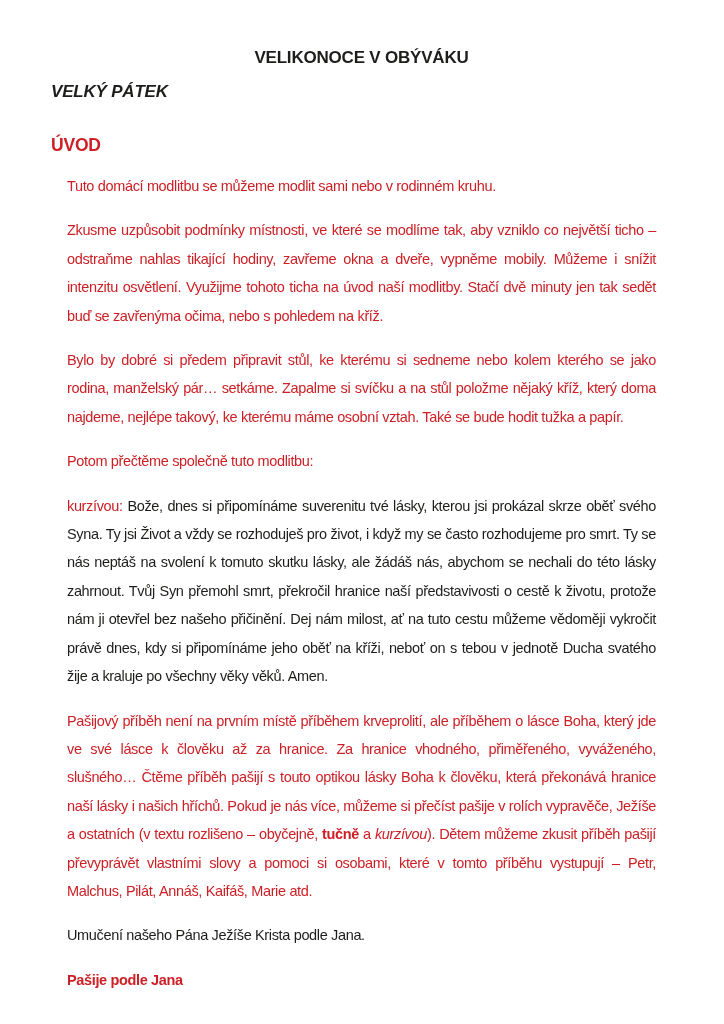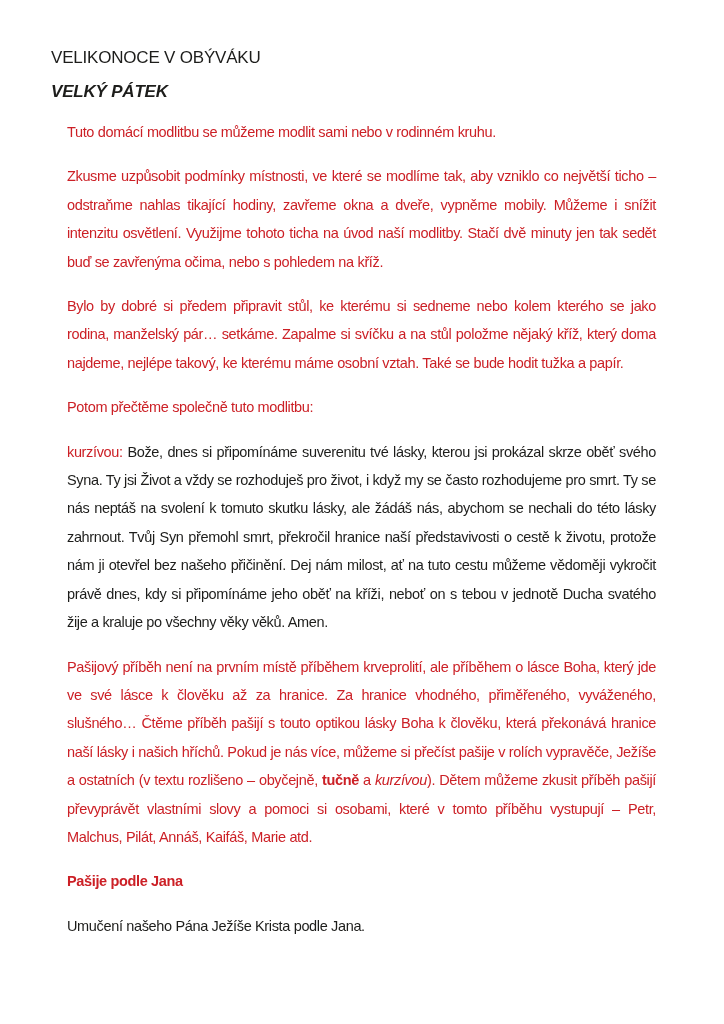--- a/index.html
+++ b/index.html
@@ -12,23 +12,24 @@
     font-family: "Liberation Sans", sans-serif;
   }
   .page {
     width: 724px;
     height: 1024px;
     padding: 0 52px 0 51px;
     color: var(--ink, #1d1d1b);
   }
   .doc-title {
     margin: 47px 0 0 0;
+    text-align: center;
     font-size: 17px;
     line-height: 21px;
-    font-weight: 400;
+    font-weight: 700;
     letter-spacing: -0.2px;
     color: var(--ink, #1d1d1b);
   }
   .doc-subtitle {
     margin: 13px 0 0 0;
     text-align: left;
     font-size: 17px;
     line-height: 21px;
     font-weight: 700;
     font-style: italic;
@@ -57,29 +58,30 @@
   .bold { font-weight: 700; }
 </style>
 </head>
 <body style="background: rgb(255, 255, 255);">
 
 <div class="page">
 
   <h1 class="doc-title">VELIKONOCE V OBÝVÁKU</h1>
   <h2 class="doc-subtitle">VELKÝ PÁTEK</h2>
 
+  <h3 class="section-heading">ÚVOD</h3>
 
   <p class="body red">Tuto domácí modlitbu se můžeme modlit sami nebo v rodinném kruhu.</p>
   <p class="body red justify">Zkusme uzpůsobit podmínky místnosti, ve které se modlíme tak, aby vzniklo co největší ticho – odstraňme nahlas tikající hodiny, zavřeme okna a dveře, vypněme mobily. Můžeme i snížit intenzitu osvětlení. Využijme tohoto ticha na úvod naší modlitby. Stačí dvě minuty jen tak sedět buď se zavřenýma očima, nebo s pohledem na kříž.</p>
   <p class="body red justify">Bylo by dobré si předem připravit stůl, ke kterému si sedneme nebo kolem kterého se jako rodina, manželský pár… setkáme. Zapalme si svíčku a na stůl položme nějaký kříž, který doma najdeme, nejlépe takový, ke kterému máme osobní vztah. Také se bude hodit tužka a papír.</p>
   <p class="body red spaced-lg">Potom přečtěme společně tuto modlitbu:</p>
 
   <p class="body black justify spaced"><span class="red">kurzívou:</span>
 <span>Bože, dnes si připomínáme suverenitu tvé lásky, kterou jsi prokázal skrze oběť svého Syna. Ty jsi Život a vždy se rozhoduješ pro život, i když my se často rozhodujeme pro smrt. Ty se nás neptáš na svolení k tomuto skutku lásky, ale žádáš nás, abychom se nechali do této lásky zahrnout. Tvůj Syn přemohl smrt, překročil hranice naší představivosti o cestě k životu, protože nám ji otevřel bez našeho přičinění. Dej nám milost, ať na tuto cestu můžeme vědoměji vykročit právě dnes, kdy si připomínáme jeho oběť na kříži, neboť on s tebou v jednotě Ducha svatého žije a kraluje po všechny věky věků. Amen.</span></p>
 
 
   <p class="body red justify"><span>Pašijový příběh není na prvním místě příběhem krveprolití, ale příběhem o lásce Boha, který jde ve své lásce k člověku až za hranice. Za hranice vhodného, přiměřeného, vyváženého, slušného… Čtěme příběh pašijí s touto optikou lásky Boha k člověku, která překonává hranice naší lásky i našich hříchů. Pokud je nás více, můžeme si přečíst pašije v rolích vypravěče, Ježíše a ostatních (v textu rozlišeno – obyčejně, </span><b>tučně</b><span> a </span><i>kurzívou</i><span>).  Dětem můžeme zkusit příběh pašijí převyprávět vlastními slovy a pomoci si osobami, které v tomto příběhu vystupují – Petr, Malchus, Pilát, Annáš, Kaifáš, Marie atd.</span></p>
 
+  <p class="body black spaced-lg">Umučení našeho Pána Ježíše Krista podle Jana.</p>
+
   <p class="body red bold spaced-lg">Pašije podle Jana</p>
-
-  <p class="body black spaced-lg">Umučení našeho Pána Ježíše Krista podle Jana.</p>
 
 </div>
 
 </body></html>

